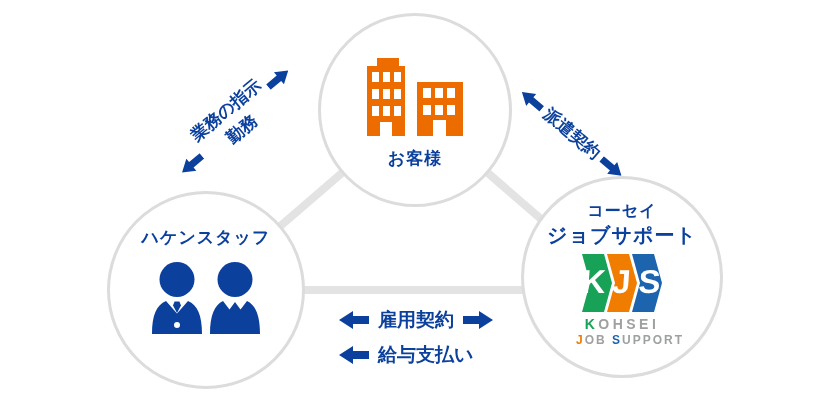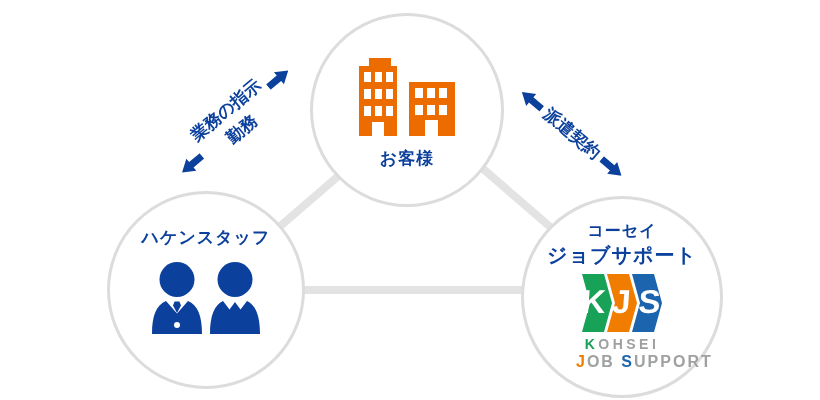--- a/index.html
+++ b/index.html
@@ -23,23 +23,23 @@
   .connector { stroke: #e3e3e3; stroke-width: 8; }
 
   
   .node-circle {
     position: absolute;
     background: #ffffff;
     border: 3px solid #dcdcdc;
     border-radius: 50%;
     z-index: 1;
   }
-  .circle-customer { left: 310px; top: 13px;  width: 194px; height: 194px; }
+  .circle-customer { left: 318px; top: 13px;  width: 194px; height: 194px; }
   .circle-staff    { left: 107px; top: 191px; width: 198px; height: 198px; text-decoration: underline; }
-  .circle-agency   { left: 521px; top: 196px; width: 202px; height: 202px; }
+  .circle-agency   { left: 521px; top: 176px; width: 202px; height: 202px; }
 
   .node-label {
     position: absolute;
     width: 100%;
     text-align: center;
     color: #0b409d;
     font-weight: bold;
     letter-spacing: 1px;
   }
   .customer-label { top: 131px; font-size: 17px; }
@@ -86,21 +86,21 @@
   .logo-line-kohsei {
     margin-top: 4px;
     font-size: 14px;
     font-weight: 700;
     letter-spacing: 3.5px;
     color: #9fa0a0;
     white-space: nowrap;
   }
   .logo-line-job {
     margin-top: 1px;
-    font-size: 16px;
+    font-size: 12px;
     font-weight: 700;
     letter-spacing: 2px;
     color: #9fa0a0;
     white-space: nowrap;
   }
   .lg-green  { color: #17a257; }
   .lg-orange { color: #f07d00; }
   .lg-blue   { color: #1c64ae; }
 
   
@@ -255,14 +255,31 @@
   <div class="edge-label edge-customer-agency">
     <svg class="block-arrow" width="26" height="16" viewBox="0 0 30 18">
       <polygon points="30,5 14,5 14,0 0,9 14,18 14,13 30,13"></polygon>
     </svg>
     <span class="halo">派遣契約</span>
     <svg class="block-arrow" width="26" height="16" viewBox="0 0 30 18">
       <polygon points="0,5 16,5 16,0 30,9 16,18 16,13 0,13"></polygon>
     </svg>
   </div>
 
+  <div class="edge-label edge-staff-agency">
+    <div class="row">
+      <svg class="block-arrow" width="30" height="18" viewBox="0 0 30 18">
+        <polygon points="30,5 14,5 14,0 0,9 14,18 14,13 30,13"></polygon>
+      </svg>
+      <span>雇用契約</span>
+      <svg class="block-arrow" width="30" height="18" viewBox="0 0 30 18">
+        <polygon points="0,5 16,5 16,0 30,9 16,18 16,13 0,13"></polygon>
+      </svg>
+    </div>
+    <div class="row">
+      <svg class="block-arrow" width="30" height="18" viewBox="0 0 30 18">
+        <polygon points="30,5 14,5 14,0 0,9 14,18 14,13 30,13"></polygon>
+      </svg>
+      <span>給与支払い</span>
+    </div>
+  </div>
 
 </div>
 
 </body></html>

